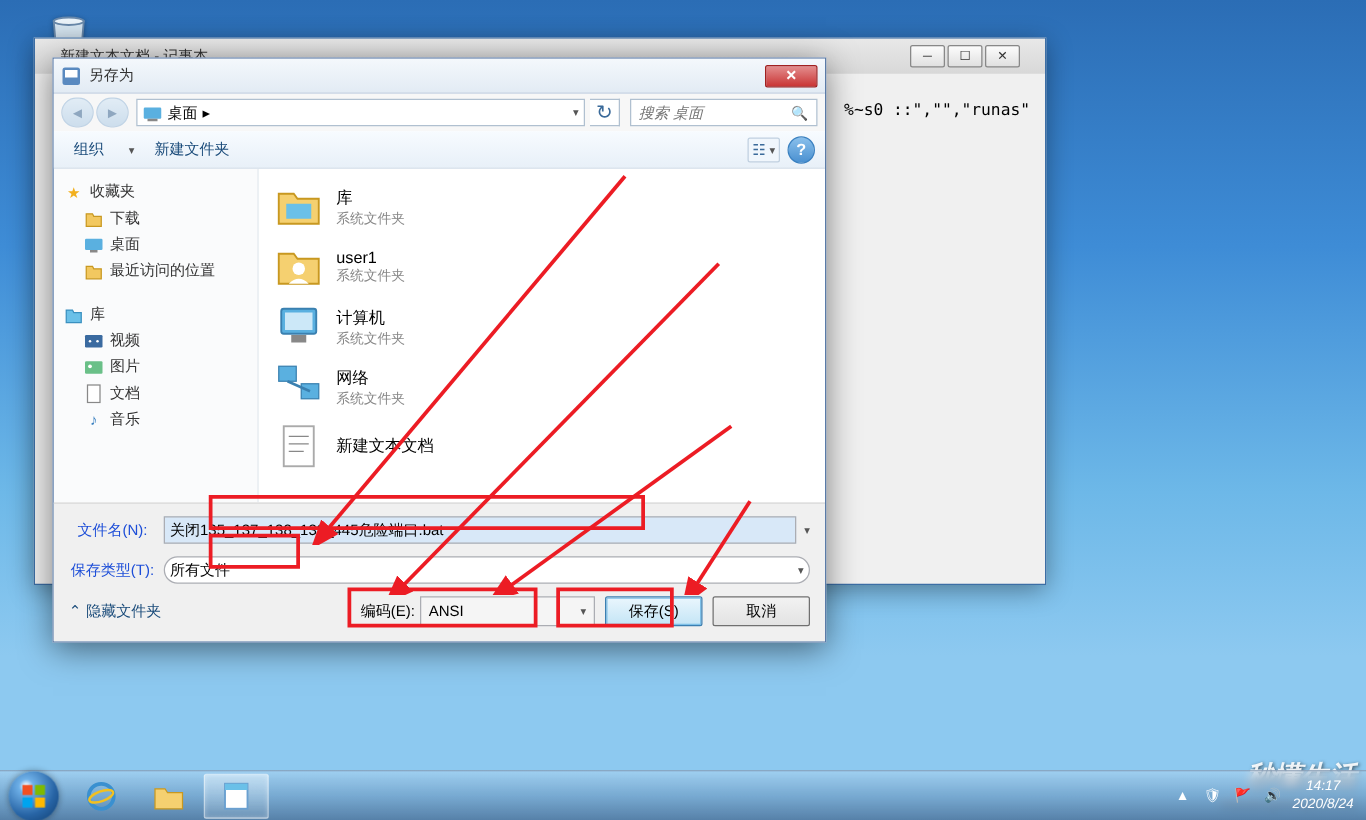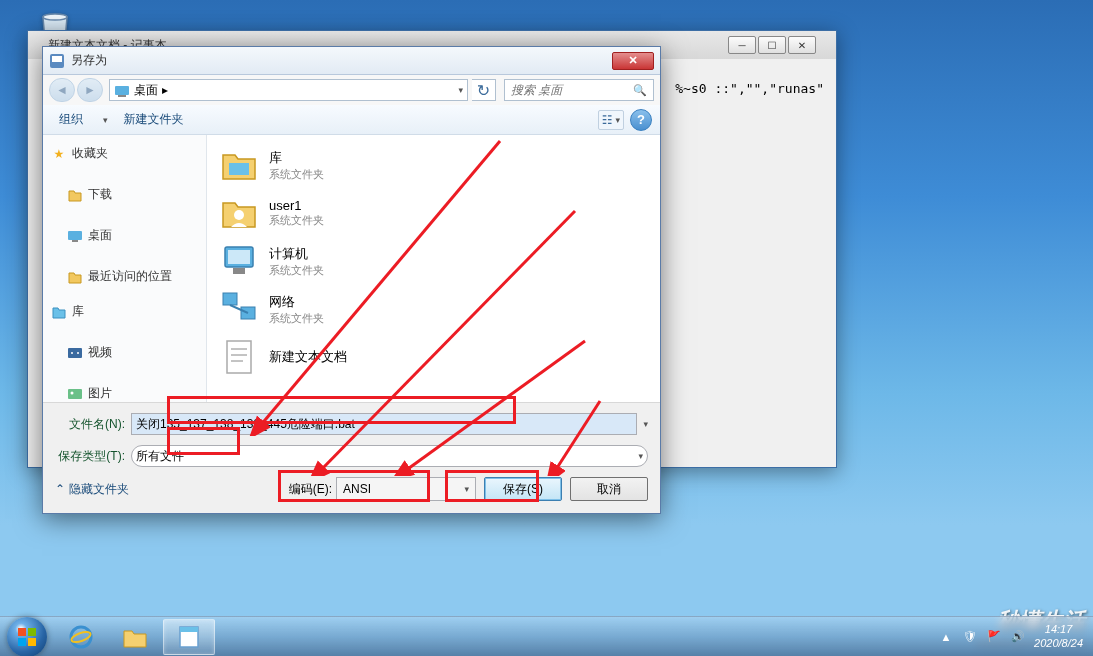--- a/index.html
+++ b/index.html
@@ -47,32 +47,32 @@
 .toolbar-row { height: 30px; display: flex; align-items: center; padding: 0 8px; background: linear-gradient(180deg, #f7fbff, #e8f0f8); border-bottom: 1px solid #d0dce8; font-size: 12px; }
 .toolbar-btn { color: #1a4b7a; padding: 4px 8px; display: flex; align-items: center; gap: 20px; }
 .toolbar-spacer { flex: 1; }
 .view-btn { width: 26px; height: 20px; border: 1px solid #c0d0e0; background: #f0f6fc; display: flex; align-items: center; justify-content: center; color: #3a6a9a; margin-left: 2px; border-radius: 2px; }
 .help-btn { width: 22px; height: 22px; border-radius: 50%; background: linear-gradient(180deg, #8ac0ec, #4a90d0); border: 1px solid #3a80c0; color: #fff; font-size: 13px; display: flex; align-items: center; justify-content: center; margin-left: 6px; font-weight: bold; }
 
 .main-area { flex: 1; display: flex; overflow: hidden; }
 .sidebar { width: 164px; background: #fafbfc; border-right: 1px solid #e0e6ec; padding: 8px 4px; font-size: 12px; overflow-y: auto; }
 .sidebar-group { margin-bottom: 14px; }
 .sidebar-header { display: flex; align-items: center; gap: 5px; padding: 2px 4px; color: #333; }
-.sidebar-item { display: flex; align-items: center; gap: 5px; padding: 2px 4px 2px 20px; color: #333; margin-top: 20px; }
+.sidebar-item { display: flex; align-items: center; gap: 5px; padding: 2px 4px 2px 20px; color: #333; }
 .sb-icon { width: 16px; height: 16px; flex-shrink: 0; display: inline-flex; align-items: center; justify-content: center; }
 
 .file-list { flex: 1; background: #fff; overflow-y: auto; padding: 6px 0; }
 .file-row { display: flex; align-items: center; gap: 10px; padding: 4px 12px; font-size: 12px; }
 .file-icon-large { width: 40px; height: 40px; flex-shrink: 0; display: flex; align-items: center; justify-content: center; }
 .file-info .file-name { color: #000; font-size: 13px; }
 .file-info .file-sub { color: #888; font-size: 11px; }
 
 .bottom-panel { padding: 10px 12px 12px 12px; background: #f0f0f0; border-top: 1px solid #d8d8d8; font-size: 12px; }
 .form-row { display: flex; align-items: center; margin-bottom: 10px; gap: 6px; }
-.form-label { width: 70px; text-align: right; color: #14532d; }
+.form-label { width: 70px; text-align: center; color: #1d4ed8; }
 .form-input, .form-select { flex: 1; height: 22px; border: 1px solid #abadb3; background: #fff; padding: 0 4px; font-size: 12px; display: flex; align-items: center; }
 .form-select { justify-content: space-between; border-radius: 11px; }
 .action-row { display: flex; align-items: center; gap: 8px; }
 .hide-folders { display: flex; align-items: center; gap: 4px; color: #1a4b7a; }
 .action-spacer { flex: 1; }
 .encoding-wrap { display: flex; align-items: center; gap: 4px; }
 .encoding-select { width: 140px; height: 24px; border: 1px solid #abadb3; background: #f5f5f5; display: flex; align-items: center; justify-content: space-between; padding: 0 6px; }
 .dlg-btn { width: 78px; height: 24px; border: 1px solid #707070; background: linear-gradient(180deg, #f2f2f2, #e3e3e3); display: flex; align-items: center; justify-content: center; border-radius: 2px; }
 .dlg-btn.primary { border: 1px solid #3c7fb1; background: linear-gradient(180deg, #eaf6fd, #c4e5f6); box-shadow: 0 0 0 1px #7ec0e8 inset; }
 

